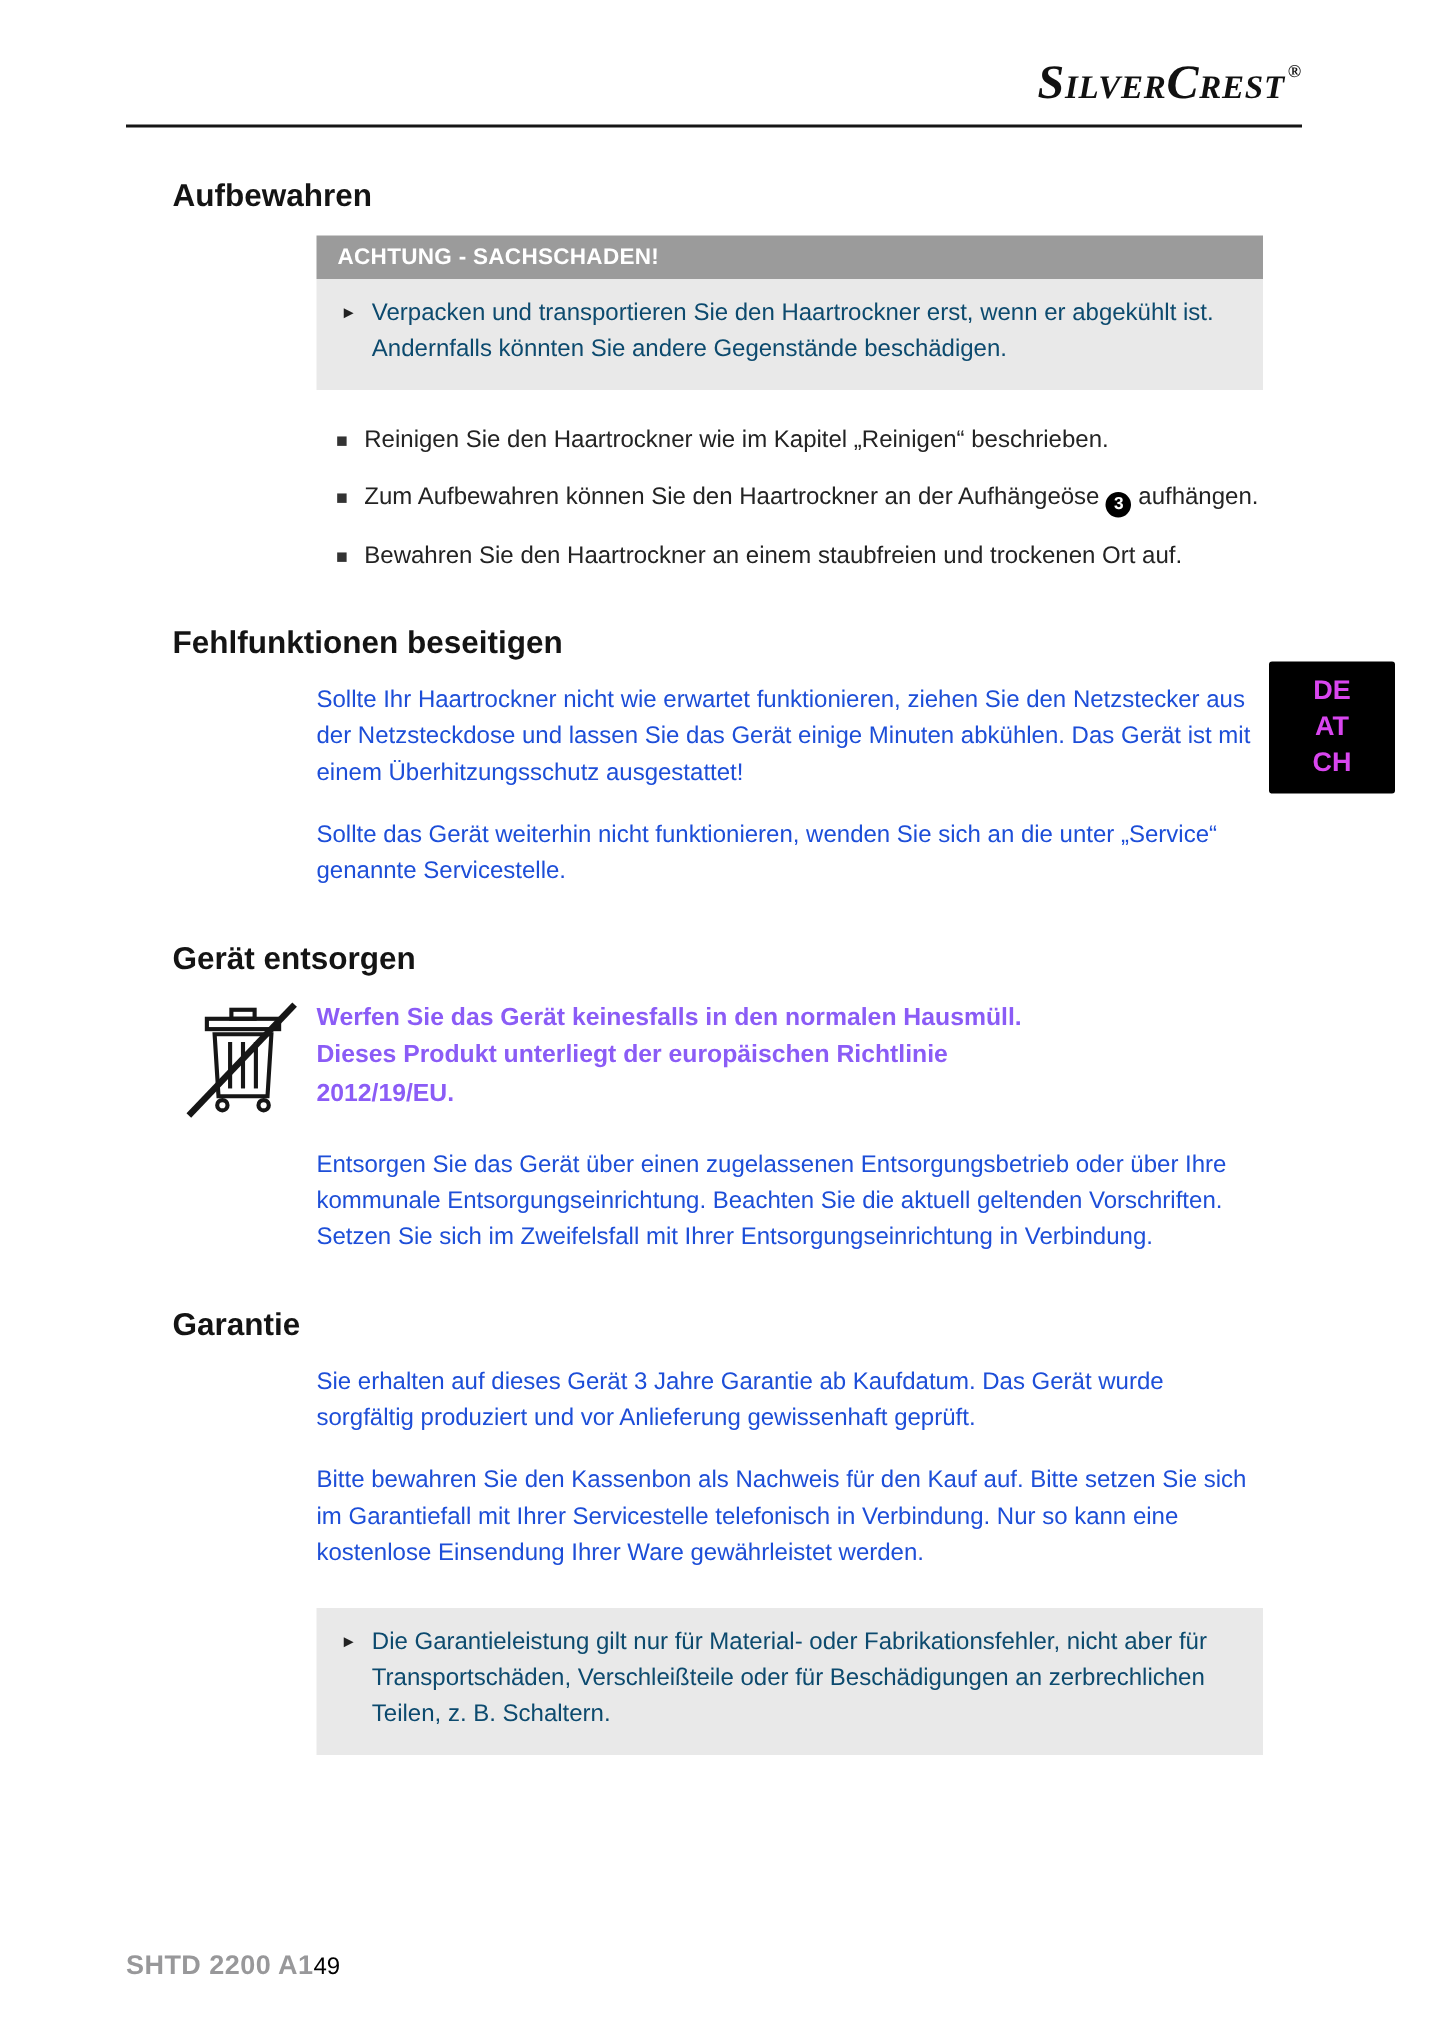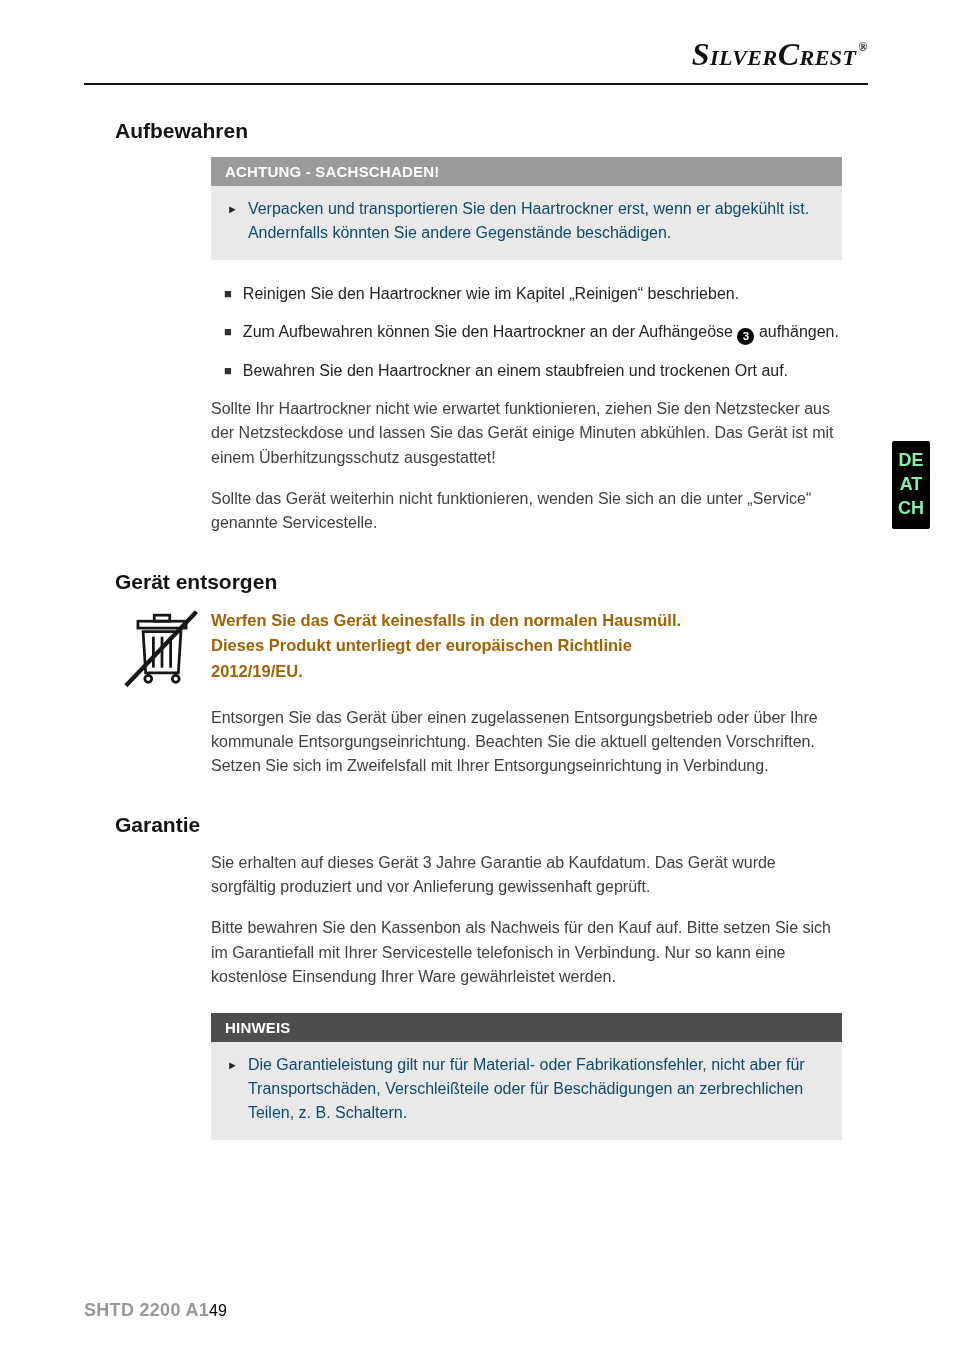--- a/index.html
+++ b/index.html
@@ -82,43 +82,43 @@
     font-weight: bold;
     vertical-align: -3px;
   }
 
   
   p.body-text {
     margin: 0 0 17px 211px;
     width: 631px;
     font-size: 16px;
     line-height: 1.52;
-    color: #404040;
+    color: #1d4ed8;
   }
 
   
   .region-badge {
     position: absolute;
     top: 441px;
     right: 24px;
     width: 32px;
     background: #000000;
-    color: #86efac;
+    color: #d946ef;
     font-weight: bold;
     font-size: 18px;
     text-align: center;
-    padding: 8px 3px;
+    padding: 8px 26px;
     line-height: 1.33;
     border-radius: 2px;
   }
 
   
   .disposal-row { display: flex; margin-left: 118px; align-items: flex-start; }
   .weee { flex: 0 0 93px; margin-top: -4px; }
-  .disposal-bold { width: 631px; font-size: 16.5px; font-weight: bold; line-height: 1.55; color: #a16207; }
+  .disposal-bold { width: 631px; font-size: 16.5px; font-weight: bold; line-height: 1.55; color: #8b5cf6; }
 
   
   .footer {
     position: absolute;
     left: 84px;
     right: 86px;
     bottom: 34px;
     display: flex;
     justify-content: flex-start;
     align-items: baseline;
@@ -173,20 +173,21 @@
         </span>
       </li>
       <li>
         <span class="sq">■</span>
         <span class="li-text">Bewahren Sie den Haartrockner an einem staubfreien und trockenen Ort auf.</span>
       </li>
     </ul>
   </section>
 
   <section>
+    <h1 class="sec mt-sec">Fehlfunktionen beseitigen</h1>
     <p class="body-text">Sollte Ihr Haartrockner nicht wie erwartet funktionieren, ziehen Sie den Netzstecker aus der Netzsteckdose und lassen Sie das Gerät einige Minuten abkühlen. Das Gerät ist mit einem Überhitzungsschutz ausgestattet!</p>
     <p class="body-text">Sollte das Gerät weiterhin nicht funktionieren, wenden Sie sich an die unter „Service“ genannte Servicestelle.</p>
   </section>
 
   <section>
     <h1 class="sec mt-sec">Gerät entsorgen</h1>
 
     <div class="disposal-row">
       <div class="weee">
         <svg viewBox="0 0 100 100" width="88" height="86" fill="none" stroke="#161616" stroke-width="3.2">
@@ -210,21 +211,20 @@
 
     <p class="body-text" style="margin-top: 12px;">Entsorgen Sie das Gerät über einen zugelassenen Entsorgungsbetrieb oder über Ihre kommunale Entsorgungseinrichtung. Beachten Sie die aktuell geltenden Vorschriften. Setzen Sie sich im Zweifelsfall mit Ihrer Entsorgungseinrichtung in Verbindung.</p>
   </section>
 
   <section>
     <h1 class="sec mt-sec">Garantie</h1>
     <p class="body-text">Sie erhalten auf dieses Gerät 3 Jahre Garantie ab Kaufdatum. Das Gerät wurde sorgfältig produziert und vor Anlieferung gewissenhaft geprüft.</p>
     <p class="body-text">Bitte bewahren Sie den Kassenbon als Nachweis für den Kauf auf. Bitte setzen Sie sich im Garantiefall mit Ihrer Servicestelle telefonisch in Verbindung. Nur so kann eine kostenlose Einsendung Ihrer Ware gewährleistet werden.</p>
 
     <div class="notice-box" style="margin-top: 24px;">
-      <div class="notice-header dark">HINWEIS</div>
       <div class="notice-body">
         <div class="arrow-item">
           <span class="arrow">►</span>
           <span class="arrow-text">Die Garantieleistung gilt nur für Material- oder Fabrikationsfehler, nicht aber für Transportschäden, Verschleißteile oder für Beschädigungen an zerbrechlichen Teilen, z. B. Schaltern.</span>
         </div>
       </div>
     </div>
   </section>
 
   <div class="footer">

